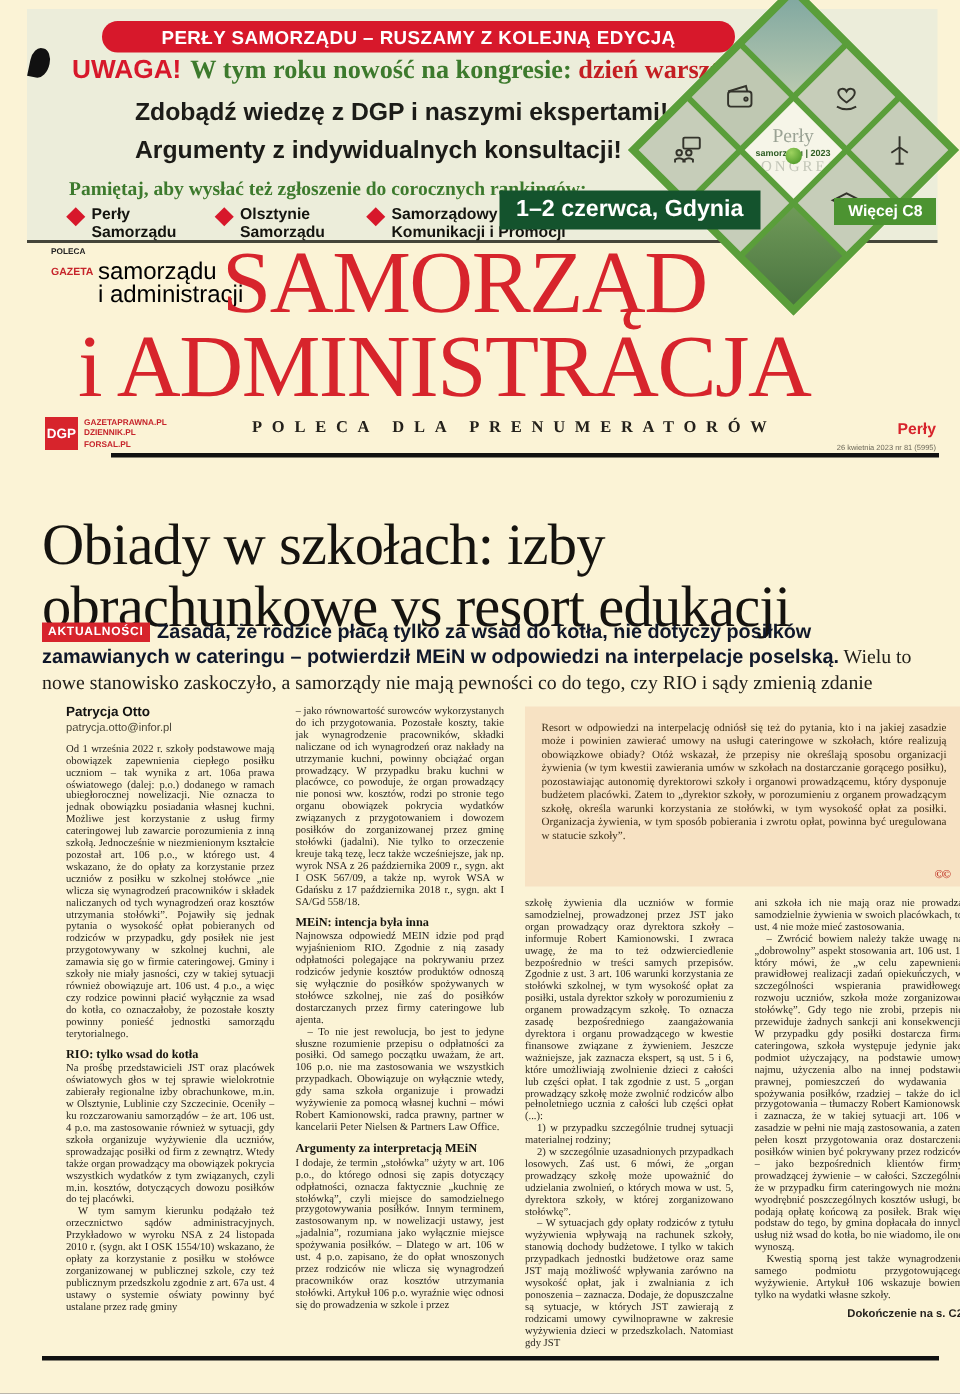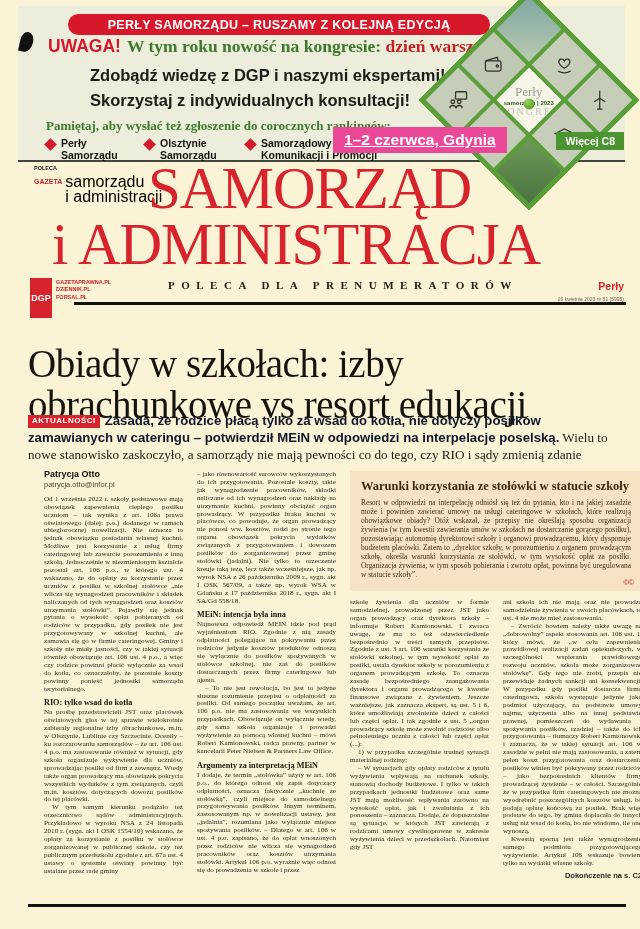--- a/index.html
+++ b/index.html
@@ -22,23 +22,23 @@
   .ad-line.l1{top:60px;}
   .ad-line.l2{top:85px;}
   .remember{position:absolute;top:112px;left:28px;font-weight:bold;font-size:13px;color:#3d7a2d;}
   .ranks{position:absolute;top:131px;left:28px;display:flex;gap:26px;}
   .rank{display:flex;gap:6px;align-items:flex-start;}
   .diamond-bullet{width:9px;height:9px;background:#d7182b;transform:rotate(45deg);margin-top:3px;flex:none;}
   .rank-label{font-family:"Liberation Sans",sans-serif;font-weight:bold;font-size:10.5px;line-height:1.15;color:#14140f;}
   .rank:nth-child(1) .rank-label{width:58px;}
   .rank:nth-child(2) .rank-label{width:60px;}
   .rank:nth-child(3) .rank-label{width:128px;}
-  .gdynia-box{position:absolute;left:315px;top:121px;background:#ec4899;color:#fff;
+  .gdynia-box{position:absolute;left:315px;top:121px;background:#14532d;color:#fff;
               font-family:"Liberation Sans",sans-serif;font-weight:bold;font-size:15.5px;
-              padding:4px 11px;z-index:6;white-space:nowrap;text-decoration:underline;}
+              padding:4px 11px;z-index:6;white-space:nowrap;}
   .more-box{position:absolute;right:1px;top:126px;background:#4c9331;color:#fff;
             font-family:"Liberation Sans",sans-serif;font-weight:bold;font-size:10.5px;
             padding:3px 9px;z-index:6;}
   
   .kongres{position:absolute;right:18px;top:16px;width:146px;height:146px;transform:rotate(45deg);
            background:#5a9e3a;border:5px solid #5a9e3a;display:grid;z-index:5;
            grid-template-columns:repeat(3,1fr);grid-template-rows:repeat(3,1fr);gap:4px;}
   .kcell{display:flex;align-items:center;justify-content:center;overflow:hidden;}
   .kcell>*{transform:rotate(-45deg);}
   .kc-photo1{background:linear-gradient(135deg,#7fa7a0,#b9c9b0);}
@@ -58,21 +58,21 @@
   .gsa-logo{position:absolute;left:34px;top:6px;line-height:1;}
   .gsa-poleca{font-family:"Liberation Sans",sans-serif;font-weight:bold;font-size:5.5px;color:#222;display:block;}
   .gsa-row{display:flex;align-items:flex-start;gap:3px;margin-top:2px;}
   .gsa-gazeta{font-family:"Liberation Sans",sans-serif;font-weight:bold;font-size:7px;color:#c6242b;margin-top:4px;}
   .gsa-main{font-family:"Liberation Sans",sans-serif;font-weight:normal;font-size:16px;color:#000000;line-height:.95;}
   .mast-title{color:#d7242c;font-size:59px;line-height:.97;letter-spacing:-1px;}
   .mast-l1{position:absolute;left:148px;top:0px;white-space:nowrap;}
   .mast-l2{position:absolute;left:52px;top:56px;white-space:nowrap;}
   .mast-sub{position:absolute;left:168px;top:119px;font-weight:bold;font-size:11px;letter-spacing:6.5px;color:#24211b;white-space:nowrap;}
   .dgp-block{position:absolute;left:30px;top:118px;display:flex;gap:4px;align-items:flex-start;}
-  .dgp-sq{width:22px;height:40px;background:#d7242c;color:#fff;display:flex;align-items:center;justify-content:center;
+  .dgp-sq{width:22px;height:22px;background:#d7242c;color:#fff;display:flex;align-items:center;justify-content:center;
           font-family:"Liberation Sans",sans-serif;font-weight:bold;font-size:9px;}
   .dgp-urls{font-family:"Liberation Sans",sans-serif;font-weight:bold;font-size:5.5px;color:#c6242b;line-height:1.35;margin-top:1px;}
   .weekday{position:absolute;right:16px;top:116px;text-align:right;font-family:"Liberation Sans",sans-serif;}
   .weekday .wd{font-weight:bold;font-size:10.5px;color:#d7242c;}
   .weekday .iss{font-size:5px;color:#6b6758;display:block;margin-top:2px;}
   .mast-rule{position:absolute;left:74px;top:142px;width:552px;height:3px;background:#111;}
   
   .headline{position:absolute;top:317px;left:28px;width:590px;font-weight:normal;font-size:39px;
             line-height:1.06;letter-spacing:-.5px;color:#15130f;}
   .lead{position:absolute;top:412px;left:28px;width:594px;font-size:13.2px;line-height:1.3;}
@@ -105,21 +105,21 @@
 <div class="page">
 
   <div class="ad-banner">
     <div class="curl"></div>
     <div class="strip">PERŁY SAMORZĄDU – RUSZAMY Z KOLEJNĄ EDYCJĄ</div>
     <div class="uwaga-line">
       <span class="uwaga-word">UWAGA!</span><span class="uwaga-green">W tym roku nowość na kongresie:</span>
       <span class="uwaga-red2">dzień warsztatowy!</span>
     </div>
     <div class="ad-line l1">Zdobądź wiedzę z DGP i naszymi ekspertami!</div>
-    <div class="ad-line l2">Skorzystaj z indywidualnych konsultacji!</div>
+    <div class="ad-line l2">Argumenty z indywidualnych konsultacji!</div>
     <div class="remember">Pamiętaj, aby wysłać też zgłoszenie do corocznych rankingów:</div>
     <div class="ranks">
       <div class="rank">
         <span class="diamond-bullet"></span>
         <span class="rank-label">Perły Samorządu</span>
       </div>
       <div class="rank">
         <span class="diamond-bullet"></span>
         <span class="rank-label">Olsztynie Samorządu</span>
       </div>
@@ -237,28 +237,28 @@
         <p>– jako równowartość surowców wykorzystanych do ich przygotowania. Pozostałe koszty, takie jak wynagrodzenie pracowników, składki naliczane od ich wynagrodzeń oraz nakłady na utrzymanie kuchni, powinny obciążać organ prowadzący. W przypadku braku kuchni w placówce, co powoduje, że organ prowadzący nie ponosi ww. kosztów, rodzi po stronie tego organu obowiązek pokrycia wydatków związanych z przygotowaniem i dowozem posiłków do zorganizowanej przez gminę stołówki (jadalni). Nie tylko to orzeczenie kreuje taką tezę, lecz także wcześniejsze, jak np. wyrok NSA z 26 października 2009 r., sygn. akt I OSK 567/09, a także np. wyrok WSA w Gdańsku z 17 października 2018 r., sygn. akt I SA/Gd 558/18.</p>
         <h3>MEiN: intencja była inna</h3>
         <p>Najnowsza odpowiedź MEIN idzie pod prąd wyjaśnieniom RIO. Zgodnie z nią zasady odpłatności polegające na pokrywaniu przez rodziców jedynie kosztów produktów odnoszą się wyłącznie do posiłków spożywanych w stołówce szkolnej, nie zaś do posiłków dostarczanych przez firmy cateringowe lub ajenta.</p>
         <p>– To nie jest rewolucja, bo jest to jedyne słuszne rozumienie przepisu o odpłatności za posiłki. Od samego początku uważam, że art. 106 p.o. nie ma zastosowania we wszystkich przypadkach. Obowiązuje on wyłącznie wtedy, gdy sama szkoła organizuje i prowadzi wyżywienie za pomocą własnej kuchni – mówi Robert Kamionowski, radca prawny, partner w kancelarii Peter Nielsen &amp; Partners Law Office.</p>
         <h3>Argumenty za interpretacją MEiN</h3>
         <p>I dodaje, że termin „stołówka” użyty w art. 106 p.o., do którego odnosi się zapis dotyczący odpłatności, oznacza faktycznie „kuchnię ze stołówką”, czyli miejsce do samodzielnego przygotowywania posiłków. Innym terminem, zastosowanym np. w nowelizacji ustawy, jest „jadalnia”, rozumiana jako wyłącznie miejsce spożywania posiłków. – Dlatego w art. 106 w ust. 4 p.o. zapisano, że do opłat wnoszonych przez rodziców nie wlicza się wynagrodzeń pracowników oraz kosztów utrzymania stołówki. Artykuł 106 p.o. wyraźnie więc odnosi się do prowadzenia w szkole i przez</p>
       </div>
     </div>
     <div class="half right">
       <div class="infobox">
-        <h2>Warunki korzystania ze stołówki w statucie szkoły</h2>
         <p class="ib-body">Resort w odpowiedzi na interpelację odniósł się też do pytania, kto i na jakiej zasadzie może i powinien zawierać umowy na usługi cateringowe w szkołach, które realizują obowiązkowe obiady? Otóż wskazał, że przepisy nie określają sposobu organizacji żywienia (w tym kwestii zawierania umów w szkołach na dostarczanie gorącego posiłku), pozostawiając autonomię dyrektorowi szkoły i organowi prowadzącemu, który dysponuje budżetem placówki. Zatem to „dyrektor szkoły, w porozumieniu z organem prowadzącym szkołę, określa warunki korzystania ze stołówki, w tym wysokość opłat za posiłki. Organizacja żywienia, w tym sposób pobierania i zwrotu opłat, powinna być uregulowana w statucie szkoły”.</p>
         <span class="ib-end">©©</span>
       </div>
       <div class="cols-row">
         <div class="col">
           <p>szkołę żywienia dla uczniów w formie samodzielnej, prowadzonej przez JST jako organ prowadzący oraz dyrektora szkoły – informuje Robert Kamionowski. I zwraca uwagę, że ma to też odzwierciedlenie bezpośrednio w treści samych przepisów. Zgodnie z ust. 3 art. 106 warunki korzystania ze stołówki szkolnej, w tym wysokość opłat za posiłki, ustala dyrektor szkoły w porozumieniu z organem prowadzącym szkołę. To oznacza zasadę bezpośredniego zaangażowania dyrektora i organu prowadzącego w kwestie finansowe związane z żywieniem. Jeszcze ważniejsze, jak zaznacza ekspert, są ust. 5 i 6, które umożliwiają zwolnienie dzieci z całości lub części opłat. I tak zgodnie z ust. 5 „organ prowadzący szkołę może zwolnić rodziców albo pełnoletniego ucznia z całości lub części opłat (...):</p>
           <p>1) w przypadku szczególnie trudnej sytuacji materialnej rodziny;</p>
+          <p>2) w szczególnie uzasadnionych przypadkach losowych. Zaś ust. 6 mówi, że „organ prowadzący szkołę może upoważnić do udzielania zwolnień, o których mowa w ust. 5, dyrektora szkoły, w której zorganizowano stołówkę”.</p>
           <p>– W sytuacjach gdy opłaty rodziców z tytułu wyżywienia wpływają na rachunek szkoły, stanowią dochody budżetowe. I tylko w takich przypadkach jednostki budżetowe oraz same JST mają możliwość wpływania zarówno na wysokość opłat, jak i zwalniania z ich ponoszenia – zaznacza. Dodaje, że dopuszczalne są sytuacje, w których JST zawierają z rodzicami umowy cywilnoprawne w zakresie wyżywienia dzieci w przedszkolach. Natomiast gdy JST</p>
         </div>
         <div class="col">
           <p>ani szkoła ich nie mają oraz nie prowadzą samodzielnie żywienia w swoich placówkach, to ust. 4 nie może mieć zastosowania.</p>
           <p>– Zwrócić bowiem należy także uwagę na „dobrowolny” aspekt stosowania art. 106 ust. 1, który mówi, że „w celu zapewnienia prawidłowej realizacji zadań opiekuńczych, w szczególności wspierania prawidłowego rozwoju uczniów, szkoła może zorganizować stołówkę”. Gdy tego nie zrobi, przepis nie przewiduje żadnych sankcji ani konsekwencji. W przypadku gdy posiłki dostarcza firma cateringowa, szkoła występuje jedynie jako podmiot użyczający, na podstawie umowy najmu, użyczenia albo na innej podstawie prawnej, pomieszczeń do wydawania i spożywania posiłków, rzadziej – także do ich przygotowania – tłumaczy Robert Kamionowski i zaznacza, że w takiej sytuacji art. 106 w zasadzie w pełni nie mają zastosowania, a zatem pełen koszt przygotowania oraz dostarczenia posiłków winien być pokrywany przez rodziców – jako bezpośrednich klientów firmy prowadzącej żywienie – w całości. Szczególnie że w przypadku firm cateringowych nie można wyodrębnić poszczególnych kosztów usługi, bo podają opłatę końcową za posiłek. Brak więc podstaw do tego, by gmina dopłacała do innych usług niż wsad do kotła, bo nie wiadomo, ile one wynoszą.</p>
           <p>Kwestią sporną jest także wynagrodzenie samego podmiotu przygotowującego wyżywienie. Artykuł 106 wskazuje bowiem tylko na wydatki własne szkoły.</p>
           <div class="continuation">Dokończenie na s. C2</div>
         </div>
       </div>
     </div>

